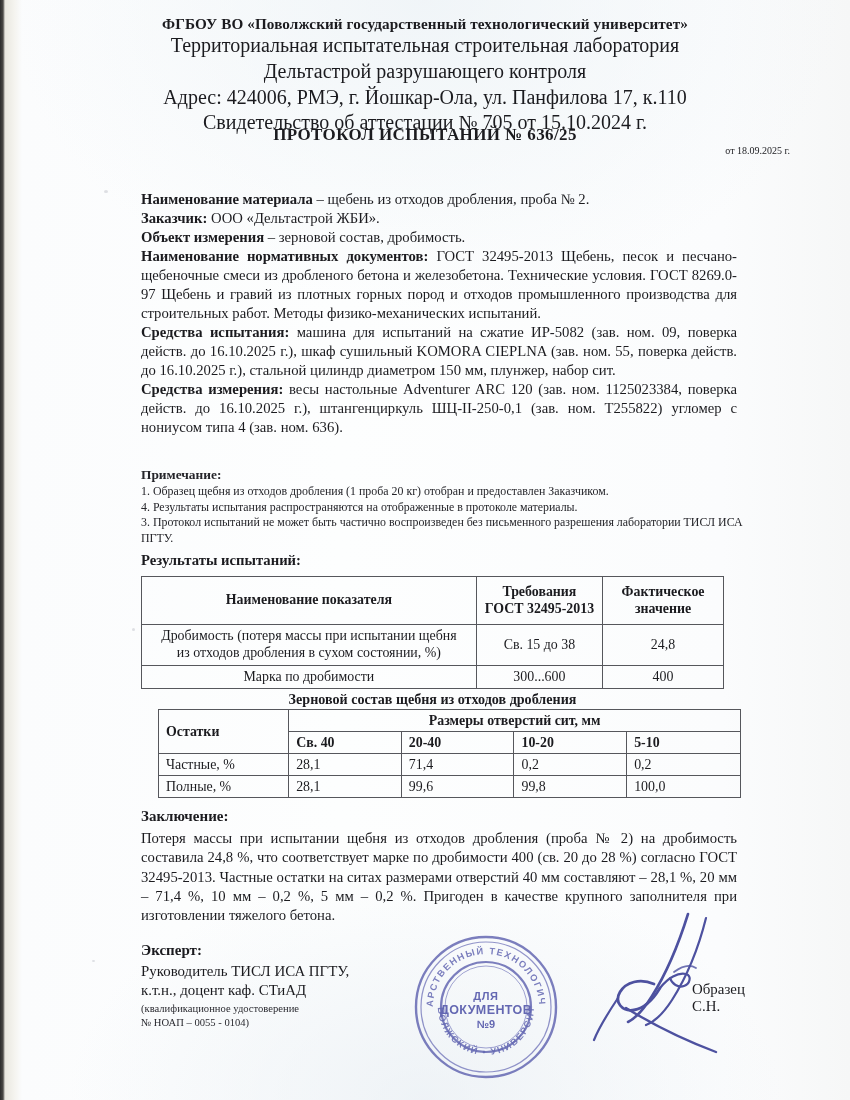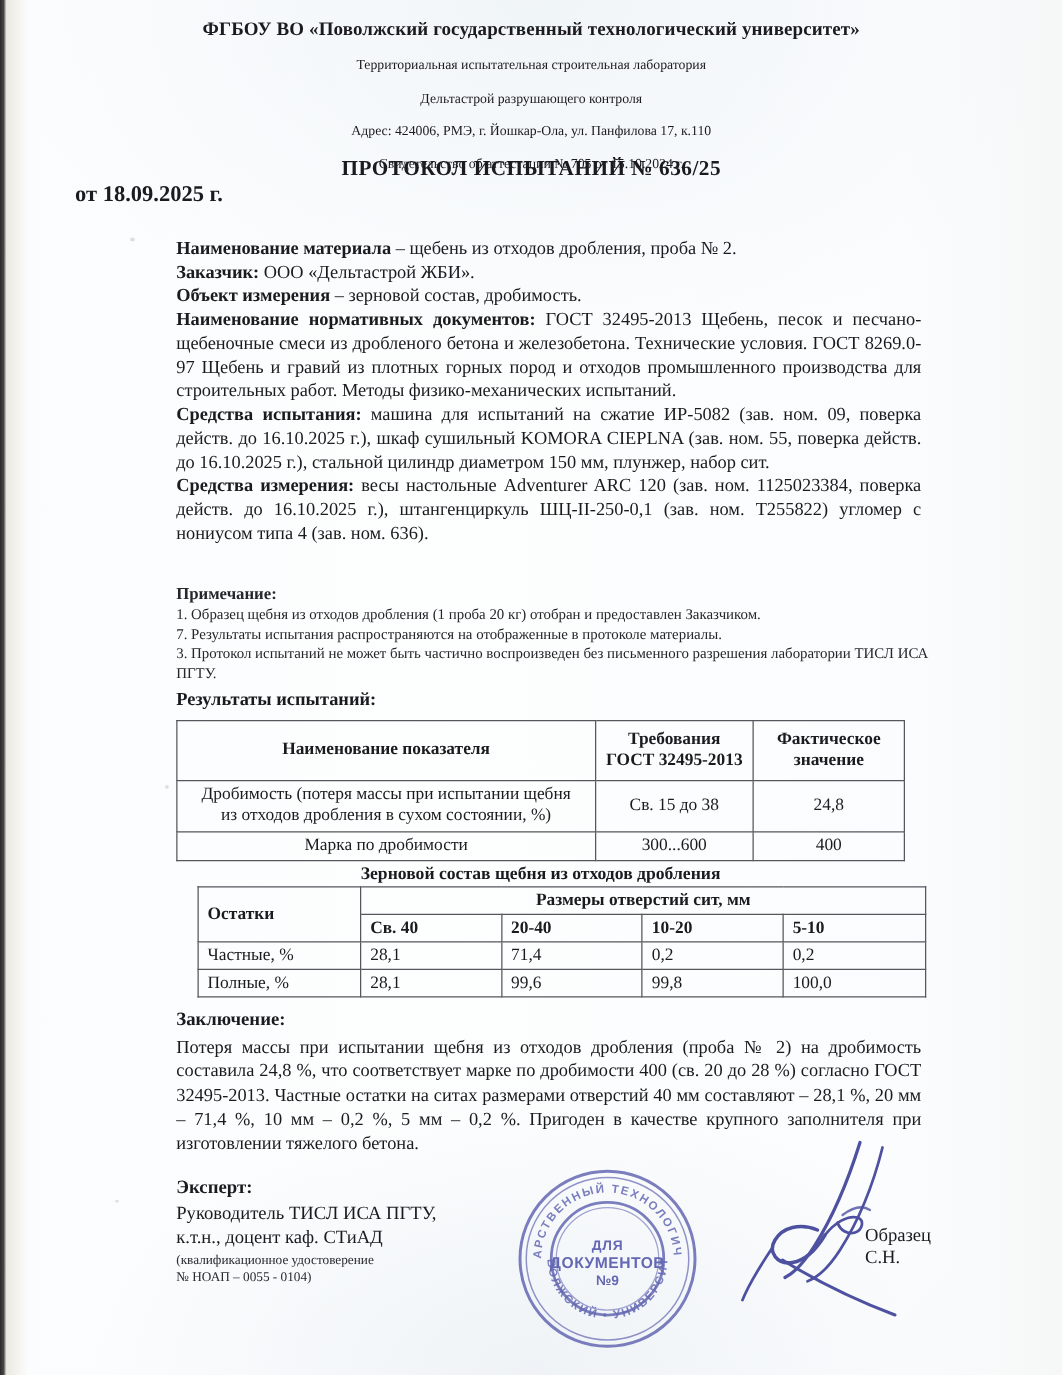--- a/index.html
+++ b/index.html
@@ -51,35 +51,34 @@
   .hdr {
     text-align: center;
     line-height: 1.28;
   }
   .hdr-org {
     font-weight: bold;
     font-size: 15.2px;
     letter-spacing: .1px;
   }
   .hdr-line {
-    font-size: 11px;
-    margin-top: 12px;
+    font-size: 20px;
   }
 
   
   .title {
     text-align: center;
     font-weight: bold;
     font-size: 17px;
     letter-spacing: .4px;
   }
   .title-sub {
-    text-align: left;
-    font-weight: bold;
-    font-size: 18px;
+    text-align: right;
+    font-weight: normal;
+    font-size: 10px;
   }
 
   
   .body-block {
     position: absolute;
     left: 141px;
     width: 596px;
     font-size: 14.7px;
     line-height: 1.295;
     text-align: justify;
@@ -294,21 +293,21 @@
       <span class="lbl">Средства испытания:</span><span> машина для испытаний на сжатие ИР-5082 (зав. ном. 09, поверка действ. до 16.10.2025 г.), шкаф сушильный KOMORA CIEPLNA (зав. ном. 55, поверка действ. до 16.10.2025 г.), стальной цилиндр диаметром 150 мм, плунжер, набор сит.</span>
     </p>
     <p>
       <span class="lbl">Средства измерения:</span><span> весы настольные Adventurer ARC 120 (зав. ном. 1125023384, поверка действ. до 16.10.2025 г.), штангенциркуль ШЦ-II-250-0,1 (зав. ном. Т255822) угломер с нониусом типа 4 (зав. ном. 636).</span>
     </p>
   </div>
 
   <div class="notes" style="top:466px;">
     <div class="notes-title">Примечание:</div>
     <p>1. Образец щебня из отходов дробления (1 проба 20 кг) отобран и предоставлен Заказчиком.</p>
-    <p>7. Результаты испытания распространяются на отображенные в протоколе материалы.</p>
+    <p>4. Результаты испытания распространяются на отображенные в протоколе материалы.</p>
     <p>3. Протокол испытаний не может быть частично воспроизведен без письменного разрешения лаборатории ТИСЛ ИСА ПГТУ.</p>
   </div>
 
   <div class="sec-h" style="top:552px;">Результаты испытаний:</div>
 
   <table class="tbl1">
     <thead>
       <tr>
         <th class="c-name">Наименование показателя</th>
         <th class="c-req">

